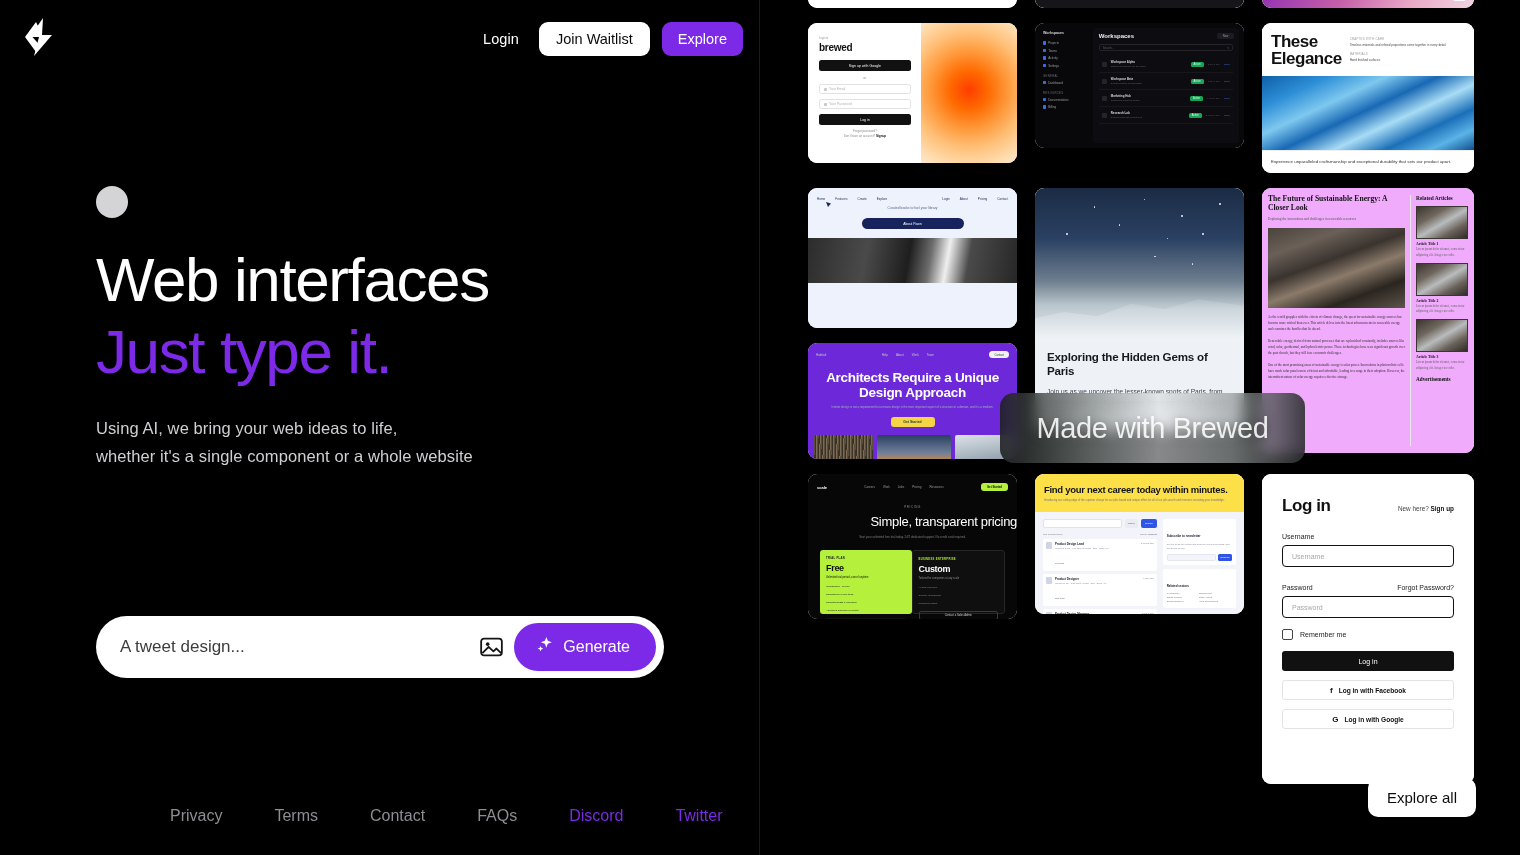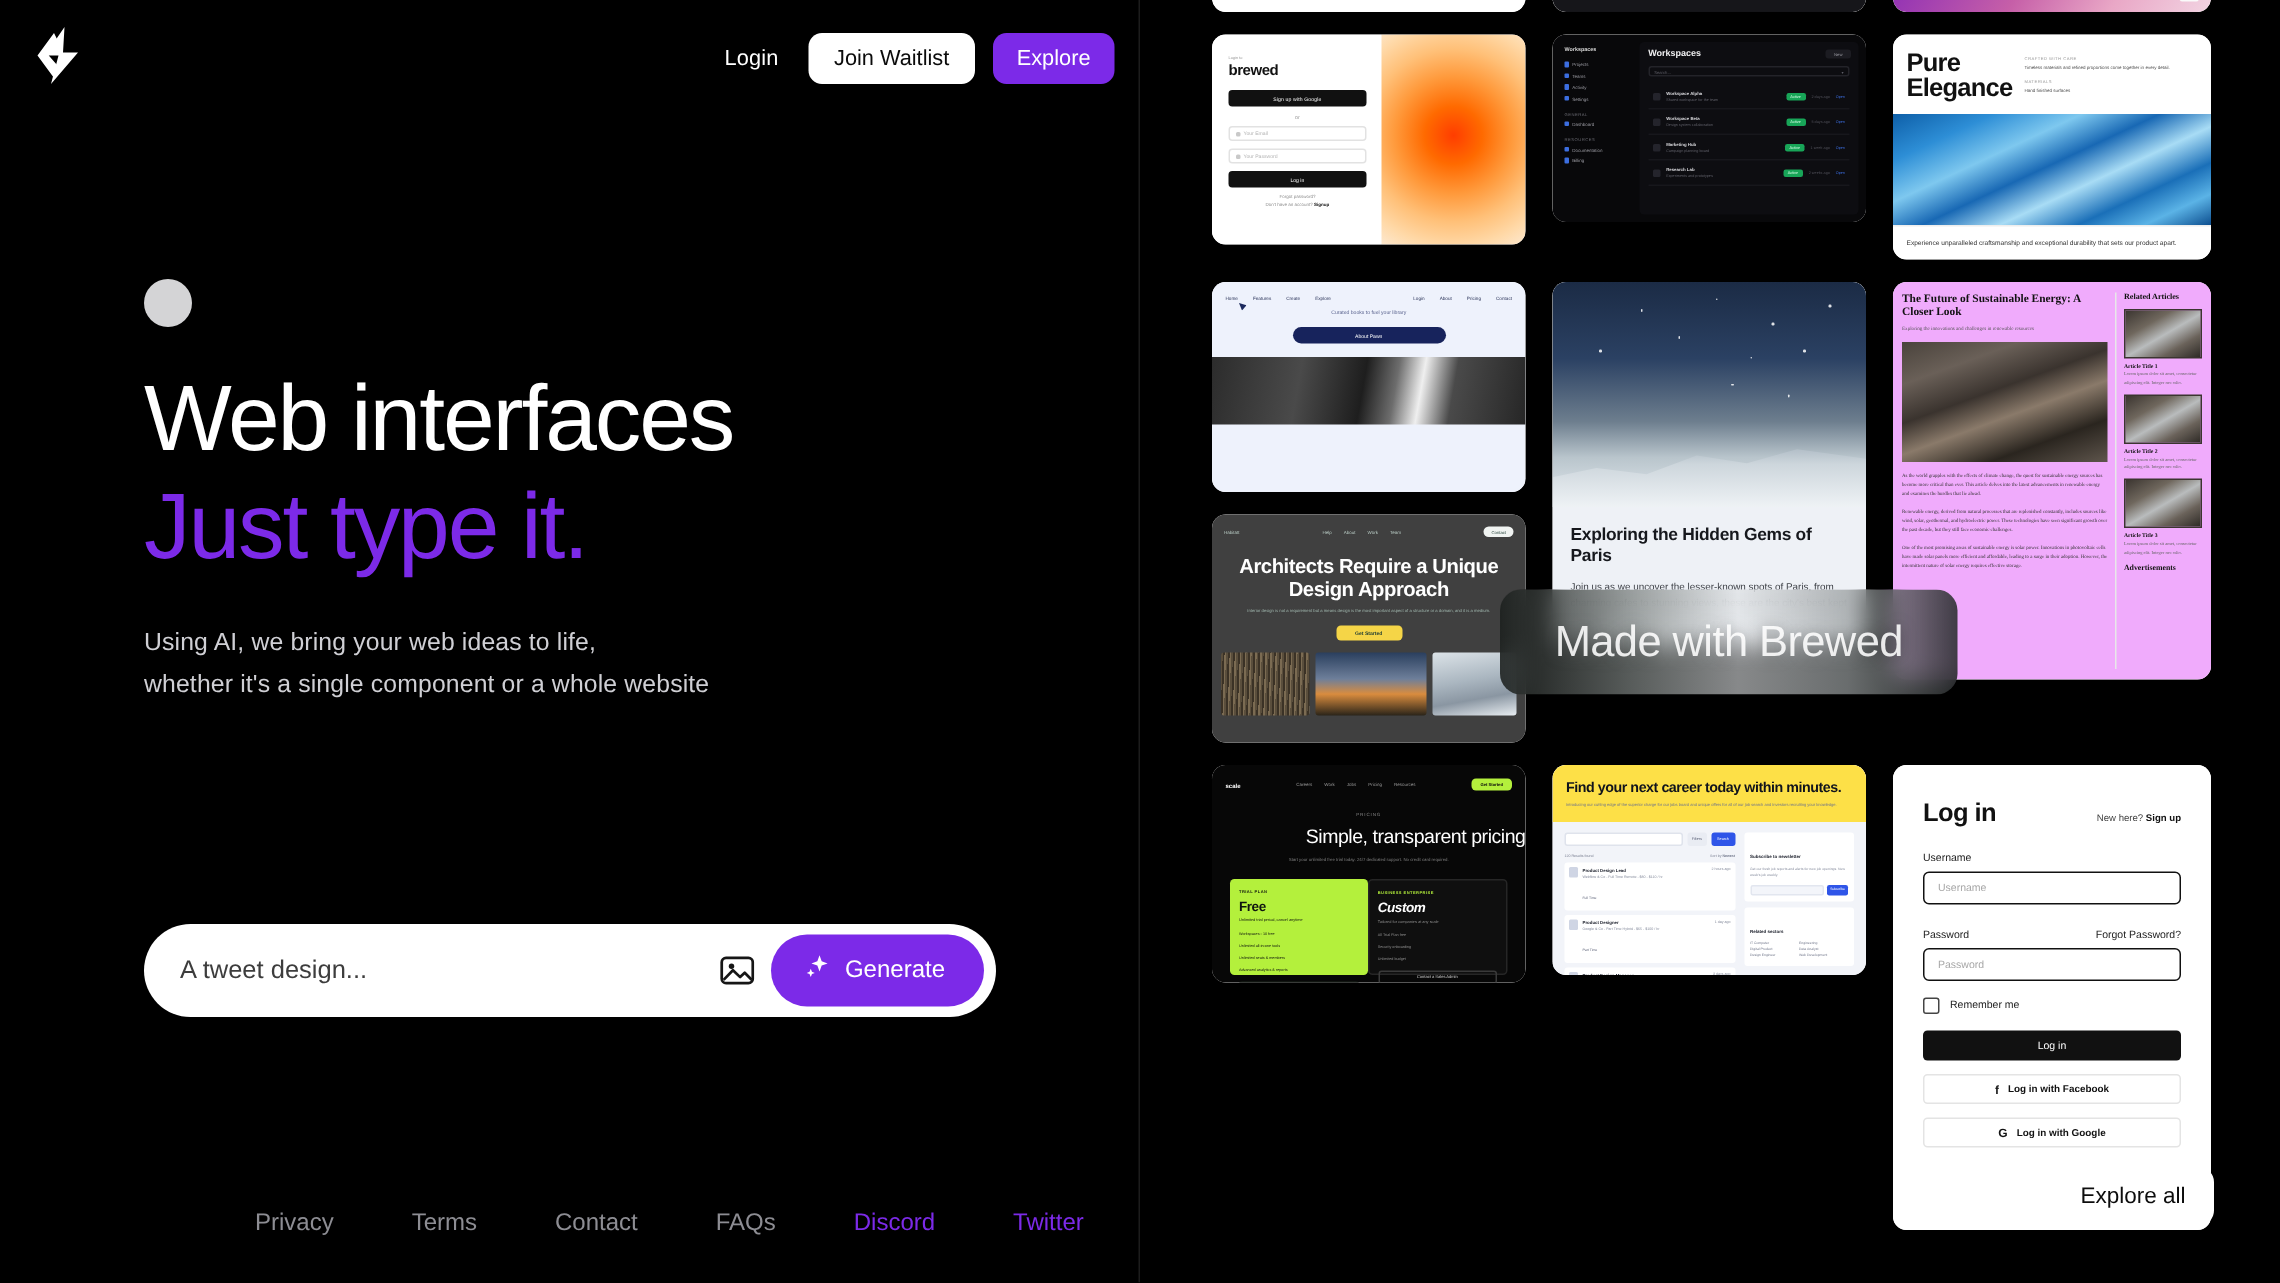--- a/index.html
+++ b/index.html
@@ -215,21 +215,21 @@
   .art-p { font-size:3.3px; color:#333; line-height:1.85; margin-top:6px; font-family:"Liberation Serif", serif;}
   .art-side { width:29%; border-left:.6px solid #e8e8e8; padding-left:5px;}
   .art-side-h { font-size:5.4px; font-weight:700; color:#111; line-height:1.2; font-family:"Liberation Serif", serif;}
   .art-thumb { height:33px; margin:5px 0 3px; background:
     linear-gradient(150deg,#3b3530 0%,#6f675d 30%,#b9bcbd 52%,#6a625a 75%,#2e2a26 100%); border:1.4px solid #3b3530;}
   .art-t-title { font-size:3.8px;font-weight:700;color:#111;font-family:"Liberation Serif", serif;}
   .art-t-txt { font-size:3px;color:#666;line-height:1.75;margin-top:1px;font-family:"Liberation Serif", serif;}
   .art-ads { font-size:5.2px;font-weight:700;color:#111;margin-top:5px;font-family:"Liberation Serif", serif;}
 
   
-  .c-arch { height: 152px; background: #404040; position:relative; overflow:hidden;}
+  .c-arch { height: 116px; background: #6d28d9; position:relative; overflow:hidden;}
   .arch-nav { display:flex;align-items:center;padding:8px 8px 0;font-size:3px;color:#b8cbc4;gap:8px;}
   .arch-nav .sp{flex:1;}
   .arch-nav .pill{background:#f0f3f1;color:#1d3b33;border-radius:5px;padding:1.5px 5px;font-size:2.8px;}
   .arch-h { text-align:center;margin-top:12px;font-size:13.5px;font-weight:700;color:#fff;line-height:1.12;letter-spacing:-.3px;}
   .arch-sub { text-align:center;font-size:2.8px;color:#9fb6ad;margin-top:5px;padding:0 14px;line-height:1.7;}
   .arch-btn { width:44px;height:10px;margin:7px auto 0;background:#f5d547;border-radius:3px;
     display:flex;align-items:center;justify-content:center;font-size:3.4px;color:#1d3b33;font-weight:700;}
   .arch-imgs { display:flex;gap:4px;padding:8px 6px 0;align-items:flex-end;}
   .arch-imgs div { height:42px;border-radius:2px;}
   .arch-i1 { flex:1.05; background: repeating-linear-gradient(92deg,#5a4e3c 0 1.2px,#3b3226 1.2px 2.4px,#7b6b52 2.4px 3.4px);}
@@ -247,21 +247,21 @@
   .pr-sub { text-align:center;font-size:2.9px;color:#7e7e7e;margin-top:6px;line-height:1.8;padding:0 28px;}
   .pr-cards { display:flex;gap:0;padding:10px 12px 0;}
   .pr-c { flex:1; border-radius:3px; padding:7px 6px; height:64px;}
   .pr-free { background:#b4f03c; }
   .pr-custom { background:#0f0f0f; border:.6px solid #262626;}
   .pr-lbl { font-size:2.7px;font-weight:700;letter-spacing:.3px;}
   .pr-name { font-size:9px;font-weight:700;margin-top:3px;letter-spacing:-.3px;}
   .pr-d { font-size:2.6px;margin-top:3px;line-height:1.7;}
   .pr-li { font-size:2.5px;line-height:2;margin-top:3px;}
   .pr-free .pr-lbl,.pr-free .pr-name,.pr-free .pr-d,.pr-free .pr-li{color:#101510;}
-  .pr-custom .pr-lbl{color:#b4f03c;} .pr-custom .pr-name{color:#fff;font-style:italic;}
+  .pr-custom .pr-lbl{color:#b4f03c;} .pr-custom .pr-name{color:#fff;}
   .pr-custom .pr-d,.pr-custom .pr-li{color:#8d8d8d;}
   .pr-cta { height:9px;margin-top:5px;border-radius:2px;display:flex;align-items:center;justify-content:center;font-size:2.7px;}
   .pr-free .pr-cta{background:#101510;color:#b4f03c;}
   .pr-custom .pr-cta{border:.6px solid #3a3a3a;color:#d2d2d2;}
 
   
   .c-career { height: 140px; background: #f2f4f9; }
   .cr-head { background:#fde047;padding:10px 9px 8px;}
   .cr-h { font-size:9.5px;font-weight:700;color:#10131c;letter-spacing:-.3px;}
   .cr-sub { font-size:2.7px;color:#70768a;line-height:1.8;margin-top:4px;}
@@ -514,21 +514,21 @@
                 <span class="work-meta">2 weeks ago</span>
                 <span class="work-link">Open</span>
               </div>
           </div>
         </div>
       </div>
 
       <div class="card">
         <div class="c-pure">
           <div class="pure-top">
-            <div class="pure-title"><span>Pure</span><br><span>Elegance</span></div>
+            <div class="pure-title"><span>These</span><br><span>Elegance</span></div>
             <div class="pure-meta">
               <div class="lbl">CRAFTED WITH CARE</div>
               <div class="txt">Timeless materials and refined proportions come together in every detail.</div>
               <div class="lbl">MATERIALS</div>
               <div class="txt">Hand finished surfaces</div>
             </div>
           </div>
           <div class="pure-img"></div>
           <div class="pure-cap">Experience unparalleled craftsmanship and exceptional durability that sets our product apart.</div>
         </div>

